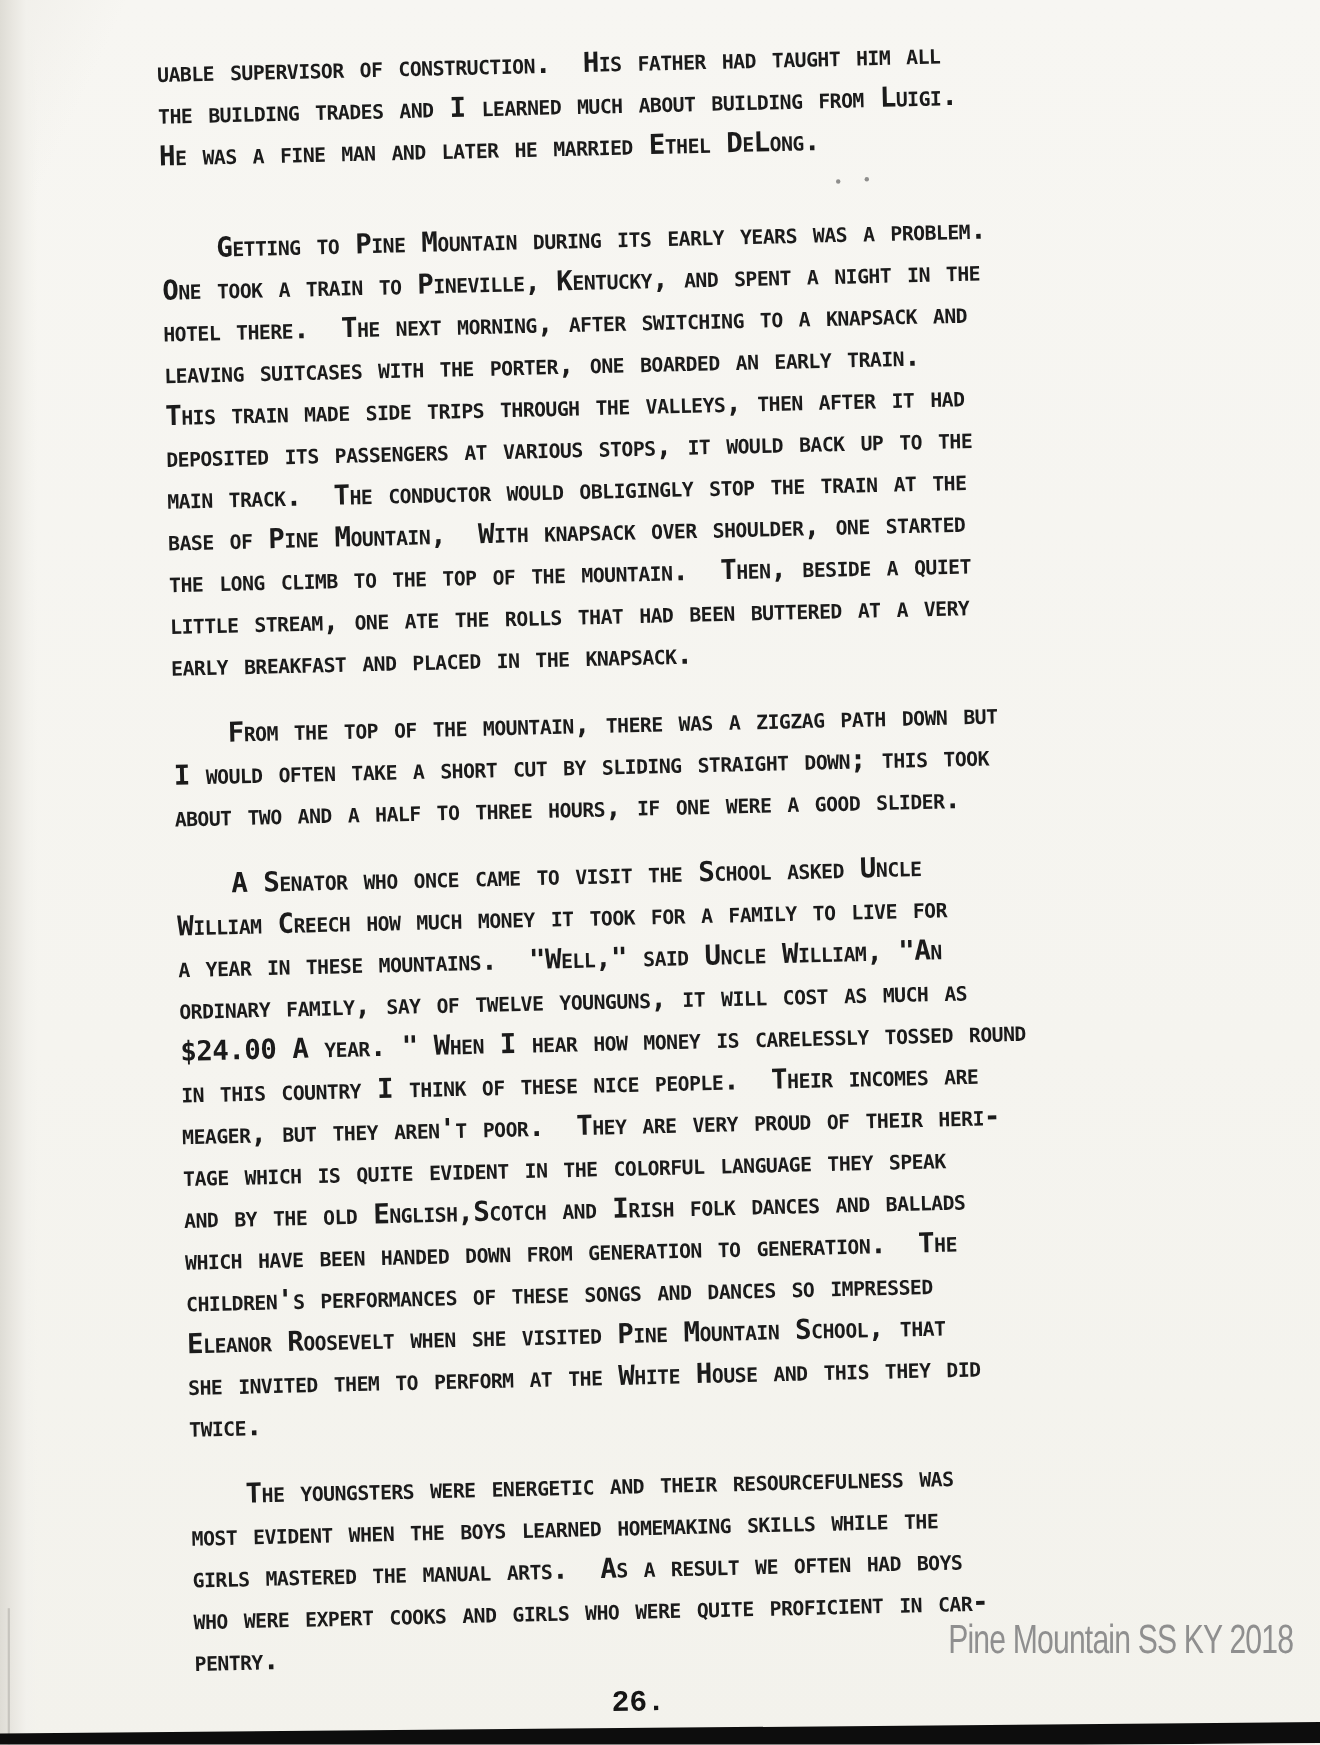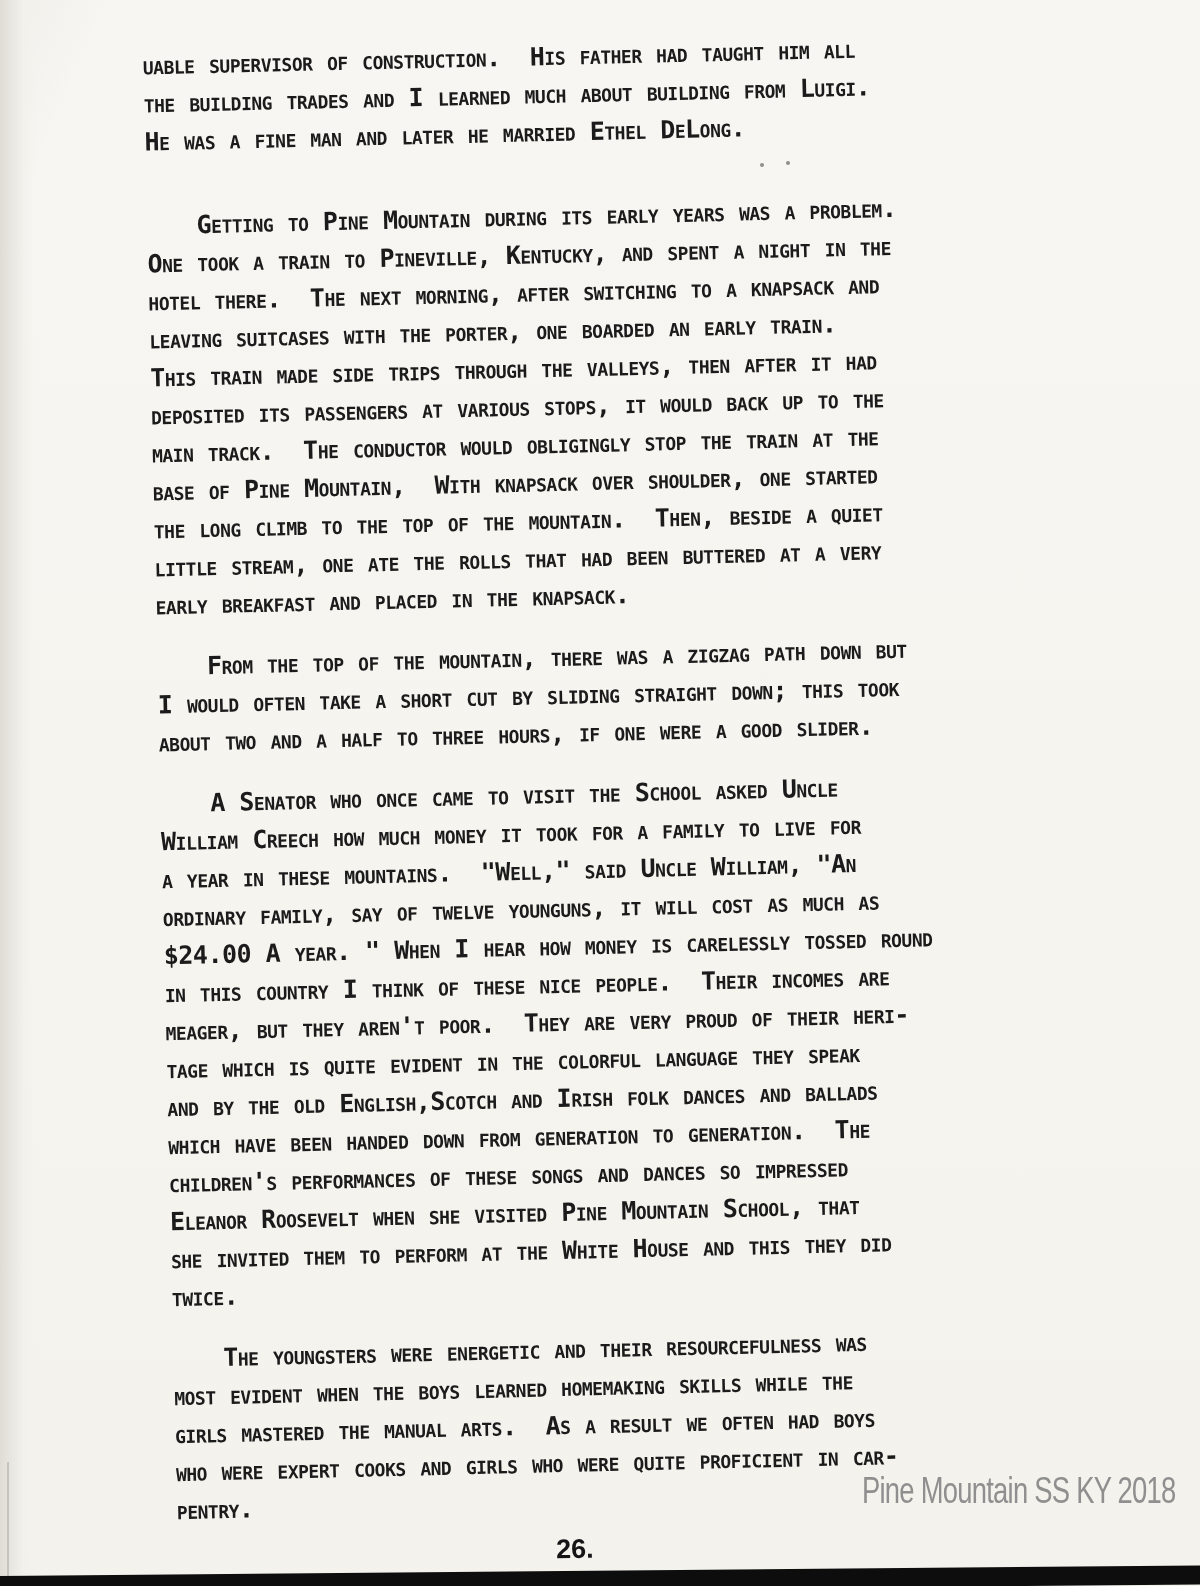--- a/index.html
+++ b/index.html
@@ -37,21 +37,21 @@
     letter-spacing: -0.5px;
     color: #1b1b1b;
     text-rendering: geometricPrecision;
   }
   .para { margin: 0 0 23px 0; }
   .para:first-child { margin-bottom: 46px; }
   .line { white-space: pre; }
   .line.indent { padding-left: 50px; }
   .page-number {
     position: absolute; left: 556px; top: 1534px;
-    font-family: Liberation Sans, sans-serif;
+    font-family: Liberation Mono, monospace;
     font-weight: 700; font-size: 27px; color: #151515;
     transform: rotate(-1deg);
     text-align: center;
   }
   .watermark {
     position: absolute; left: 862px; top: 1472px;
     font-family: "Liberation Sans", sans-serif;
     font-weight: 400; font-size: 37px; line-height: 37px;
     color: #8f8f8f;
     transform: scaleX(0.74);

